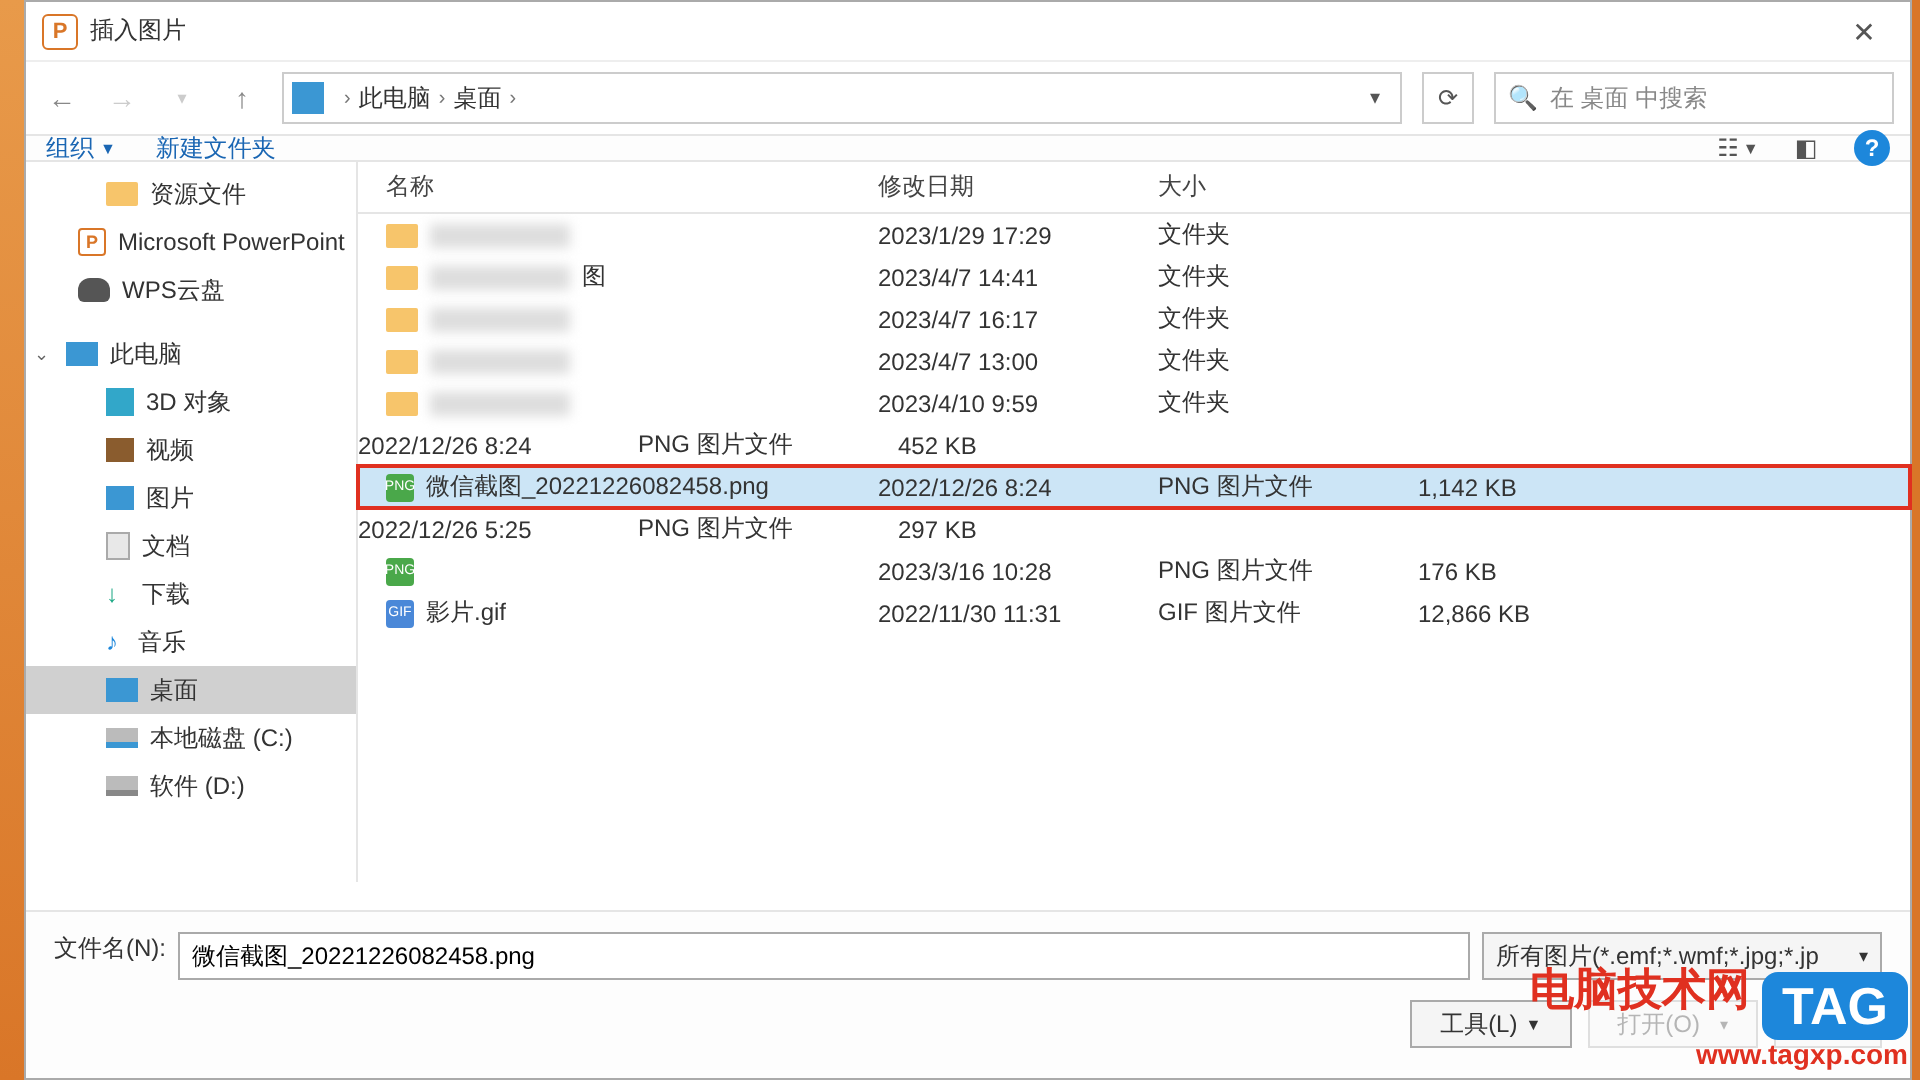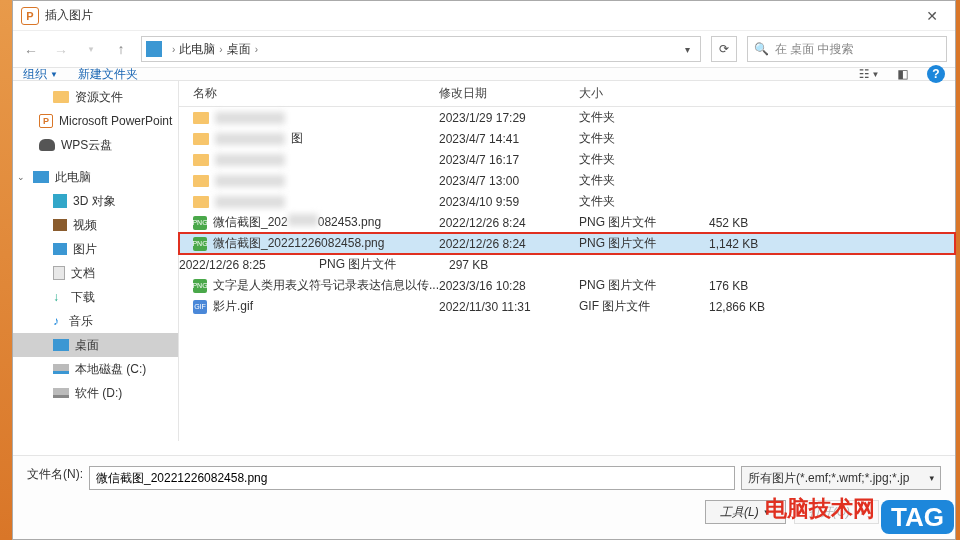--- a/index.html
+++ b/index.html
@@ -58,21 +58,21 @@
 .fi-folder { width: 16px; height: 12px; background: #f7c56b; border-radius: 1px; flex-shrink: 0; }
 .fi-png { width: 14px; height: 14px; background: #4aa84a; border-radius: 2px; color: #fff; font-size: 7px; display: flex; align-items: center; justify-content: center; flex-shrink: 0; }
 .fi-gif { width: 14px; height: 14px; background: #4a88d8; border-radius: 2px; color: #fff; font-size: 7px; display: flex; align-items: center; justify-content: center; flex-shrink: 0; }
 .blurred { filter: blur(3px); background: #ddd; color: transparent; width: 70px; height: 12px; }
 .bottom { position: absolute; bottom: 0; left: 0; right: 0; height: 84px; border-top: 1px solid #e5e5e5; padding: 10px 14px; background: #fdfdfd; }
 .filename-row { display: flex; gap: 6px; }
 .filename-label { font-size: 12px; }
 .filename-input { flex: 1; height: 24px; border: 1px solid #aaa; padding: 0 6px; font-size: 12px; }
 .filter-sel { width: 200px; height: 24px; border: 1px solid #aaa; padding: 0 6px; font-size: 12px; display: flex; align-items: center; justify-content: space-between; background: #f5f5f5; }
 .btn-row { display: flex; justify-content: flex-end; gap: 8px; margin-top: 10px; align-items: center; }
-.tool-btn { height: 24px; padding: 0 14px; border: 1px solid #aaa; background: #f5f5f5; font-size: 12px; display: flex; align-items: center; gap: 4px; font-style: italic; }
+.tool-btn { height: 24px; padding: 0 14px; border: 1px solid #aaa; background: #f5f5f5; font-size: 12px; display: flex; align-items: center; gap: 4px; }
 .watermark { position: absolute; right: 6px; bottom: 6px; font-size: 22px; font-weight: bold; color: #e03020; pointer-events: none; text-align: right; line-height: 1; }
 .watermark .tag { display: inline-block; background: #1d87db; color: #fff; border-radius: 8px; padding: 4px 10px; font-size: 26px; margin-left: 6px; vertical-align: middle; margin-top: 14px; }
 .watermark .url { font-size: 14px; color: #e03020; display: block; }
 </style>
 </head>
 <body>
 
 <div class="left-edge"></div>
 <div class="right-edge"></div>
 
@@ -223,46 +223,41 @@
           <div class="fl-row">
             <div class="col-name">
               <div class="fi-folder"></div>
               <span class="blurred"></span>
             </div>
             <div class="col-date">2023/4/10 9:59</div>
             <div class="col-type">文件夹</div>
             <div class="col-size"></div>
           </div>
           <div class="fl-row">
-            <div class="col-name">
-              <div class="fi-png">PNG</div>
-              <span>微信截图_202<span class="blurred" style="width:30px;display:inline-block;"></span>082453.png</span>
-            </div>
             <div class="col-date">2022/12/26 8:24</div>
             <div class="col-type">PNG 图片文件</div>
             <div class="col-size">452 KB</div>
           </div>
           <div class="fl-row selected highlight">
             <div class="col-name">
               <div class="fi-png">PNG</div>
               <span>微信截图_20221226082458.png</span>
             </div>
             <div class="col-date">2022/12/26 8:24</div>
             <div class="col-type">PNG 图片文件</div>
             <div class="col-size">1,142 KB</div>
           </div>
           <div class="fl-row">
-            <div class="col-date">2022/12/26 8:25</div>
+            <div class="col-date">2022/12/26 5:25</div>
             <div class="col-type">PNG 图片文件</div>
             <div class="col-size">297 KB</div>
           </div>
           <div class="fl-row">
             <div class="col-name">
               <div class="fi-png">PNG</div>
-              <span>文字是人类用表义符号记录表达信息以传...</span>
             </div>
             <div class="col-date">2023/3/16 10:28</div>
             <div class="col-type">PNG 图片文件</div>
             <div class="col-size">176 KB</div>
           </div>
           <div class="fl-row">
             <div class="col-name">
               <div class="fi-gif">GIF</div>
               <span>影片.gif</span>
             </div>
@@ -293,13 +288,14 @@
           <span style="font-size:8px;margin-left:6px;">▾</span>
         </div>
       <div class="tool-btn" style="opacity:.35;">取消</div>
     </div>
   </div>
 
 </div>
 
 <div class="watermark">
   <span>电脑技术网</span><span class="tag">TAG</span>
+  <span class="url">www.tagxp.com</span>
 </div>
 
 </body></html>

